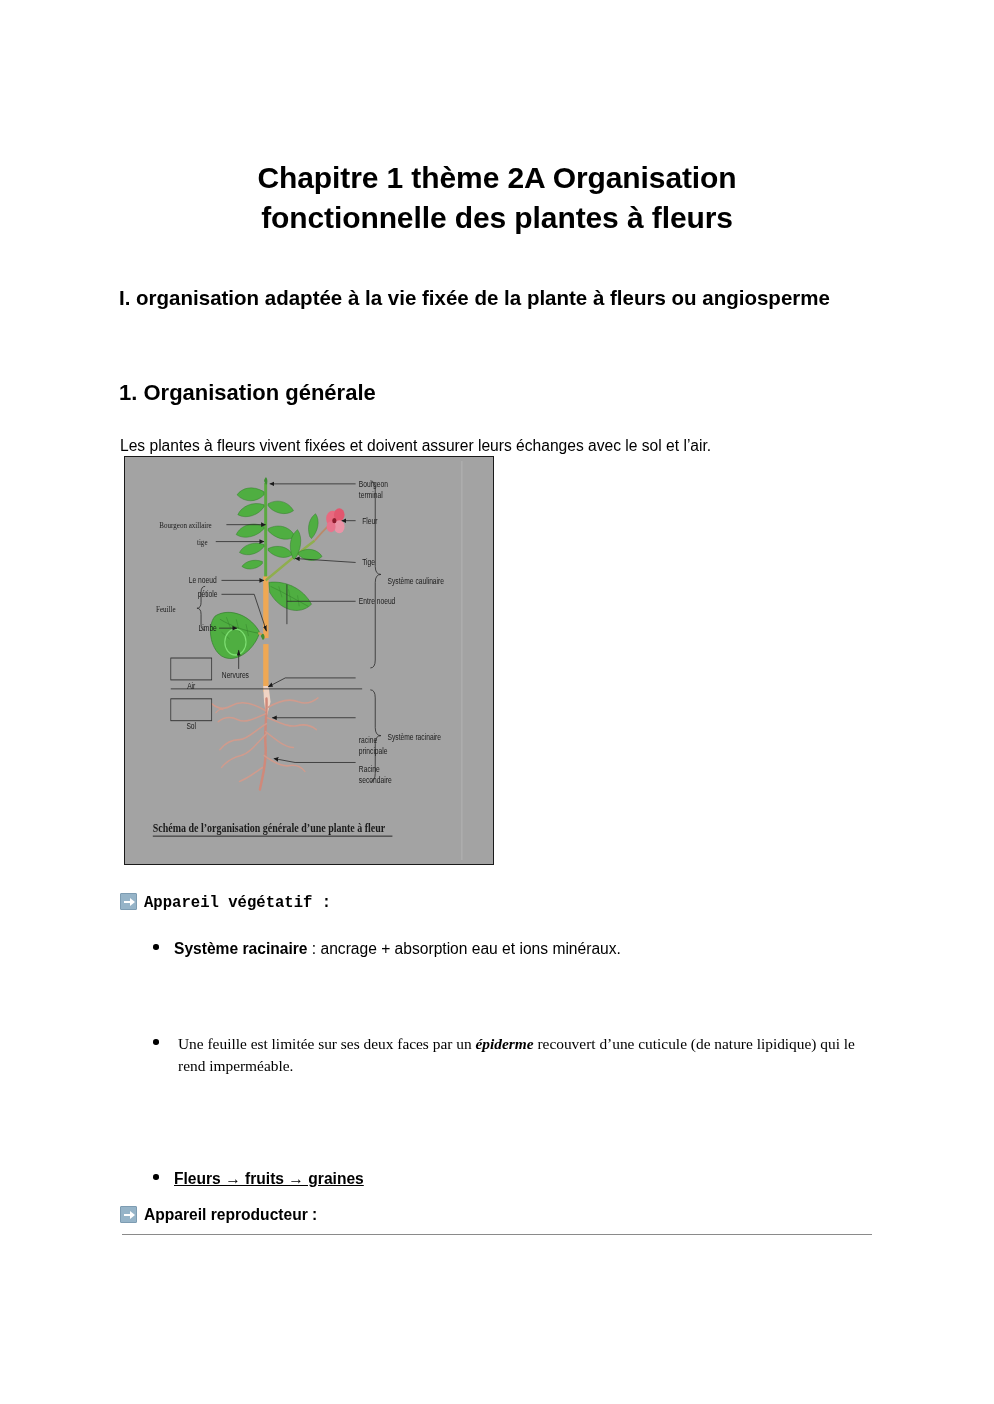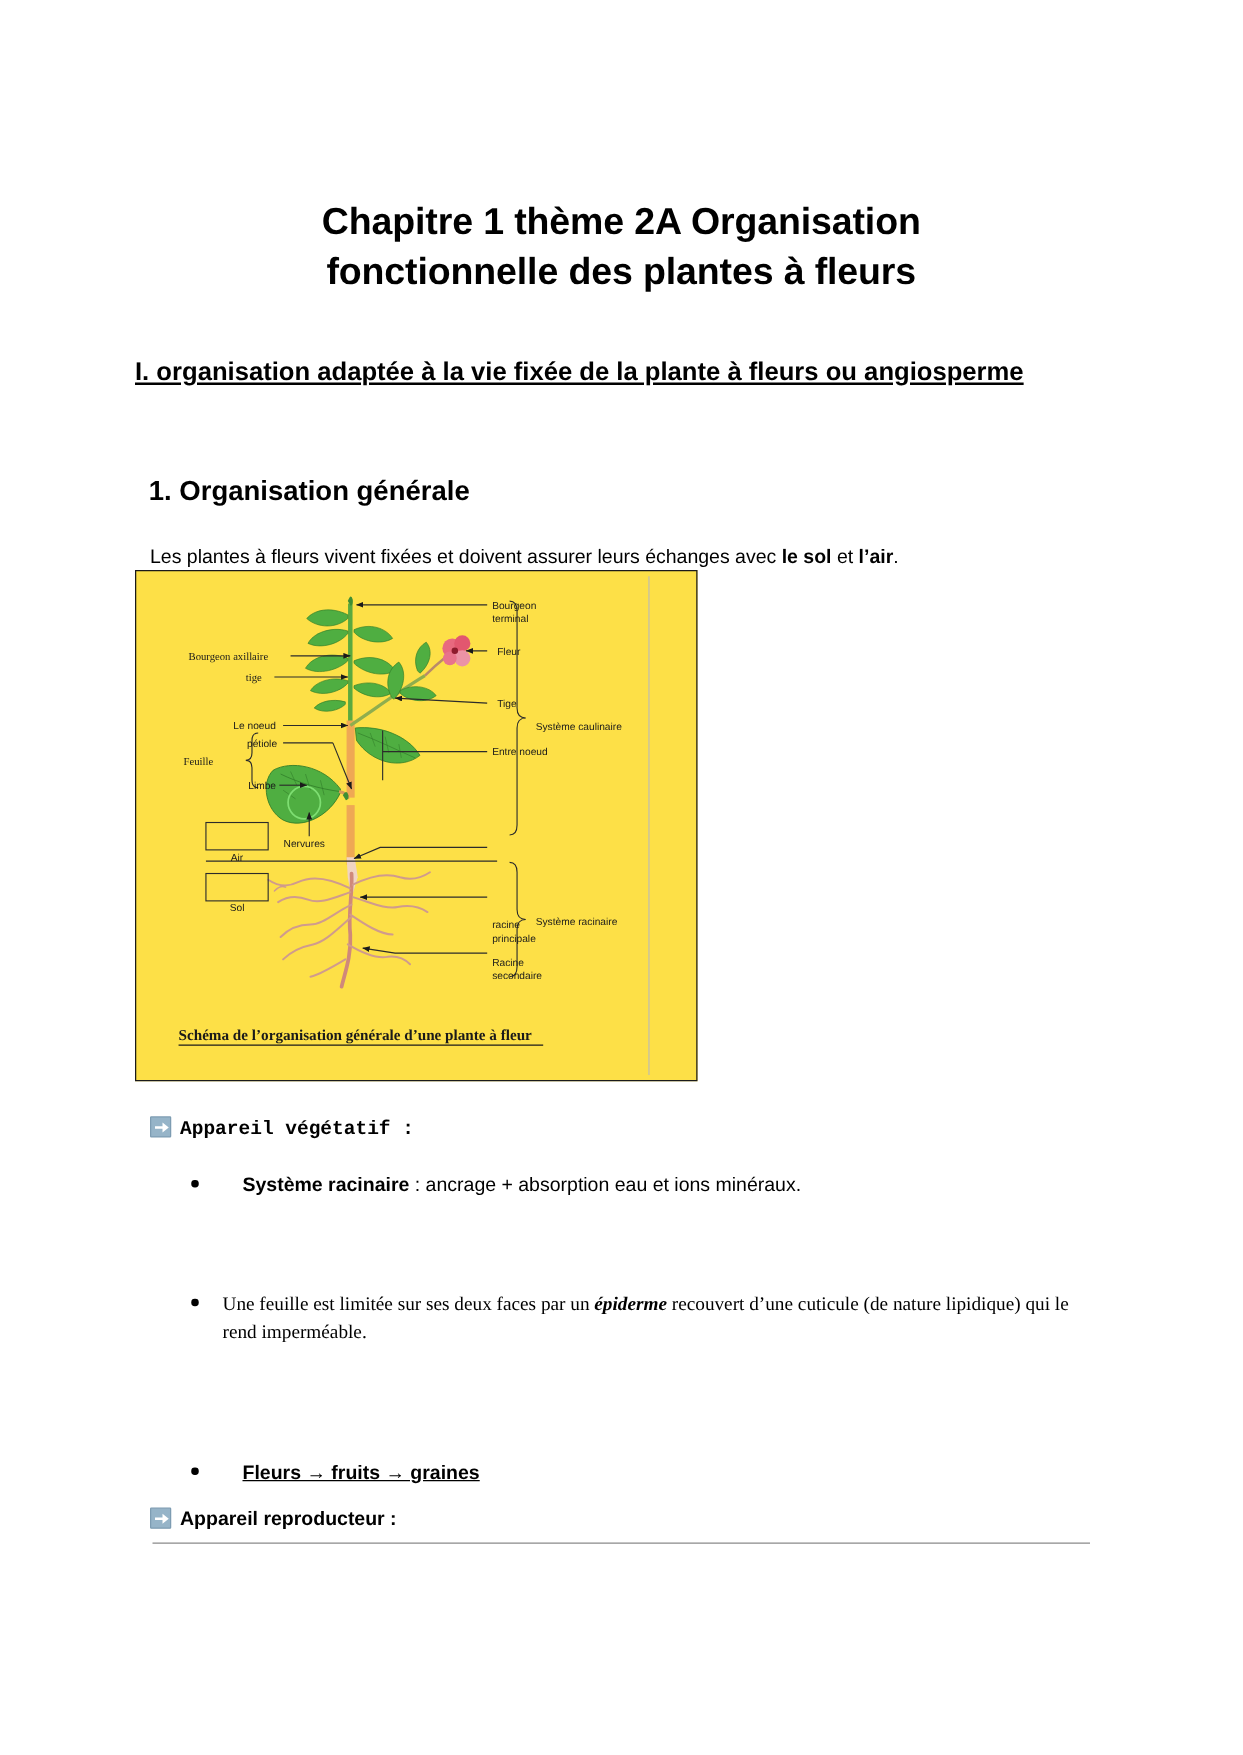--- a/index.html
+++ b/index.html
@@ -34,56 +34,55 @@
     text-align: center;
     font-size: 30px;
     font-weight: bold;
     line-height: 1.34;
     letter-spacing: -0.1px;
   }
 
   
   .h-roman {
     position: absolute;
-    left: 108px;
+    left: 119px;
     top: 283px;
     width: 760px;
     font-size: 20.5px;
     font-weight: bold;
     line-height: 1.48;
-    text-decoration: underline;
   }
   .h-sub {
     position: absolute;
     left: 119px;
     top: 380px;
     font-size: 22px;
     font-weight: bold;
   }
 
   
   .intro-p {
     position: absolute;
     left: 120px;
     top: 418px;
     width: 760px;
     font-size: 15.6px;
     line-height: 1.5;
   }
-  .intro-p b { font-weight: bold; text-align: center; }
+  .intro-p b { font-weight: normal; text-align: center; }
 
   
   .figure {
     position: absolute;
-    left: 108px;
+    left: 124px;
     top: 456px;
-    width: 450px;
+    width: 370px;
     height: 409px;
     border: 1.6px solid #1a1a1a;
-    background: #fde047;
+    background: #a3a3a3;
     box-sizing: border-box;
   }
   .figure .fig-svg {
     position: absolute;
     left: 0; top: 0;
     width: 100%;
     height: 100%;
   }
 
   
@@ -140,21 +139,21 @@
     position: absolute;
     left: 3px;
     top: 6px;
     width: 5.5px;
     height: 5.5px;
     background: #000;
     border-radius: 50%;
   }
   .li .txt {
     display: block;
-    margin-left: 44px;
+    margin-left: 24px;
   }
   .li b { font-weight: bold; }
 
   .li1 { top: 938px; }
   .li2 { top: 985px; }
   .li3 { top: 1033px; }
   .li4 { top: 1168px; text-decoration: underline; }
 
   .serif-run {
     font-family: "Liberation Serif", serif;

